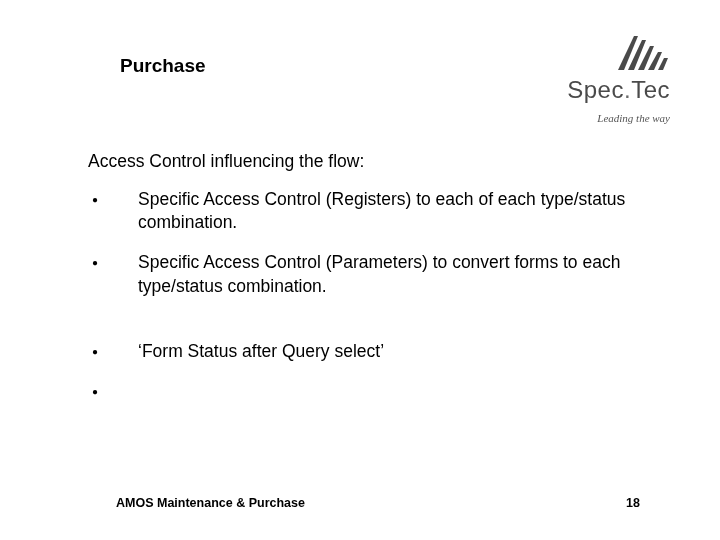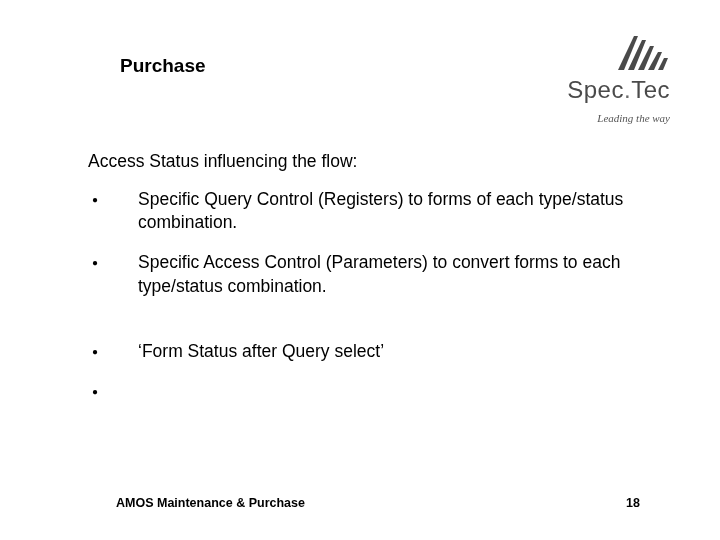--- a/index.html
+++ b/index.html
@@ -117,25 +117,25 @@
         <polygon points="34,40 40,40 48,22 44,22"></polygon>
         <polygon points="44,40 49,40 54,28 50,28"></polygon>
       </g>
     </svg>
     <div class="brand"><span>Spec</span><span class="dot">.</span><span>Tec</span></div>
     <div class="tagline">Leading the way</div>
   </div>
 
   <div class="content">
 
-    <div class="heading">Access Status influencing the flow:</div>
+    <div class="heading">Access Control influencing the flow:</div>
 
     <div class="bullet-row">
       <div class="bullet-dot">●</div>
-      <div class="bullet-text">Specific Query Control (Registers) to forms of each type/status combination.</div>
+      <div class="bullet-text">Specific Access Control (Registers) to each of each type/status combination.</div>
     </div>
     <div class="bullet-row">
       <div class="bullet-dot">●</div>
       <div class="bullet-text">Specific Access Control (Parameters) to convert forms to each type/status combination.</div>
     </div>
 
     <div class="gap"></div>
 
 
     <div class="bullet-row">

